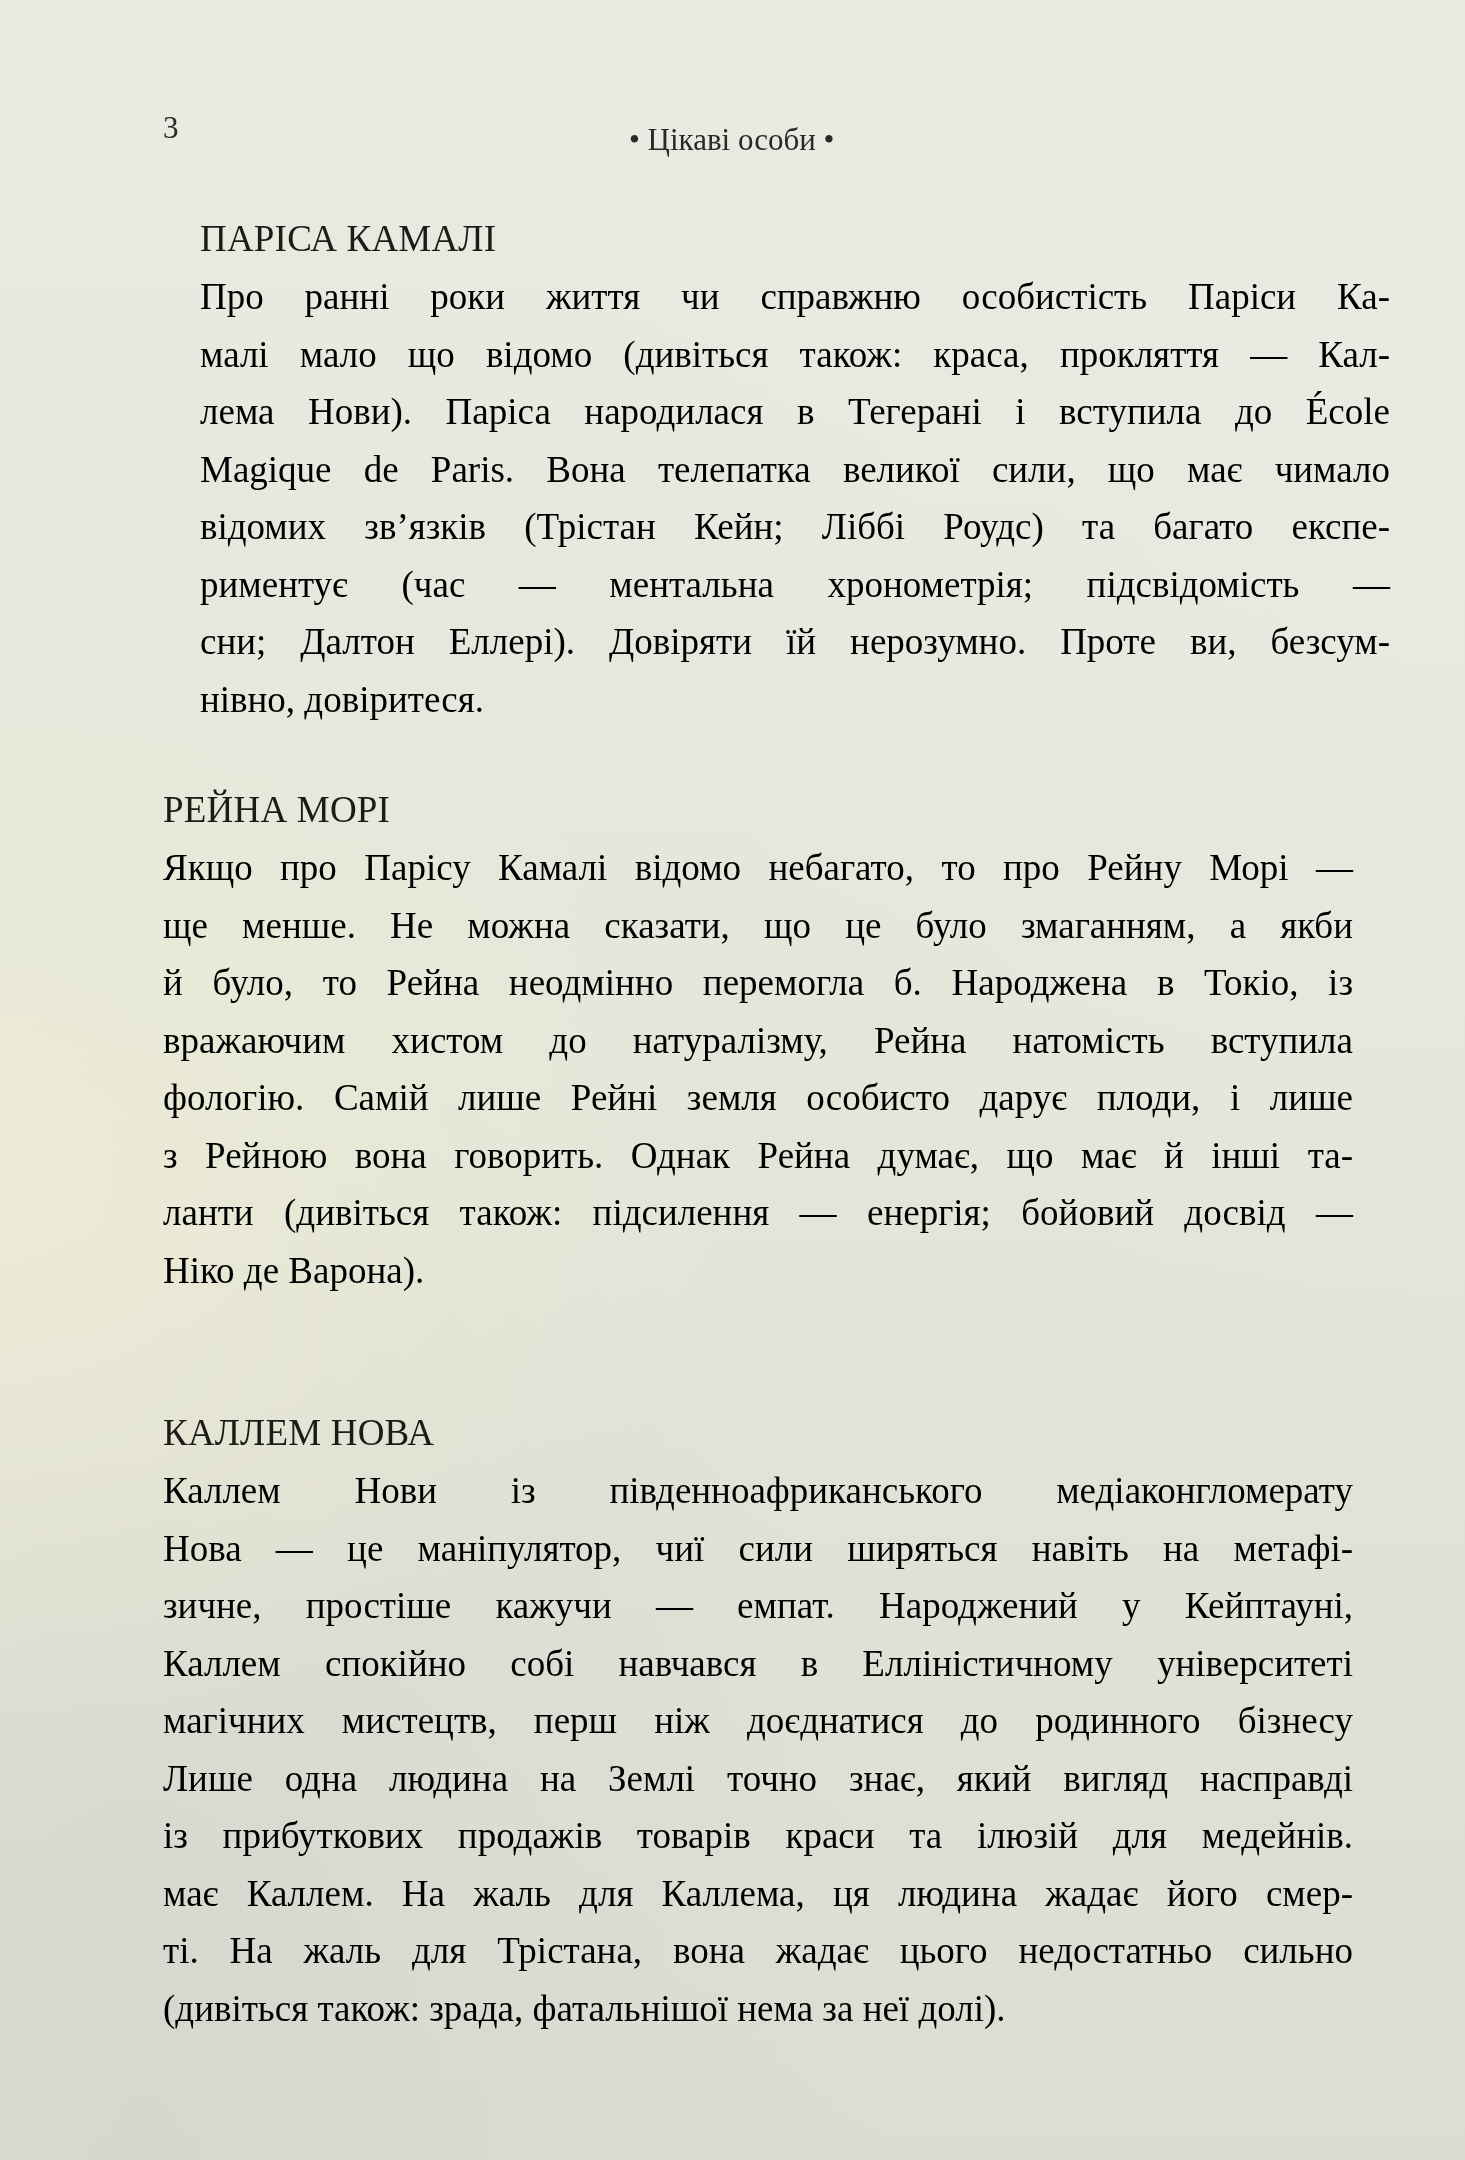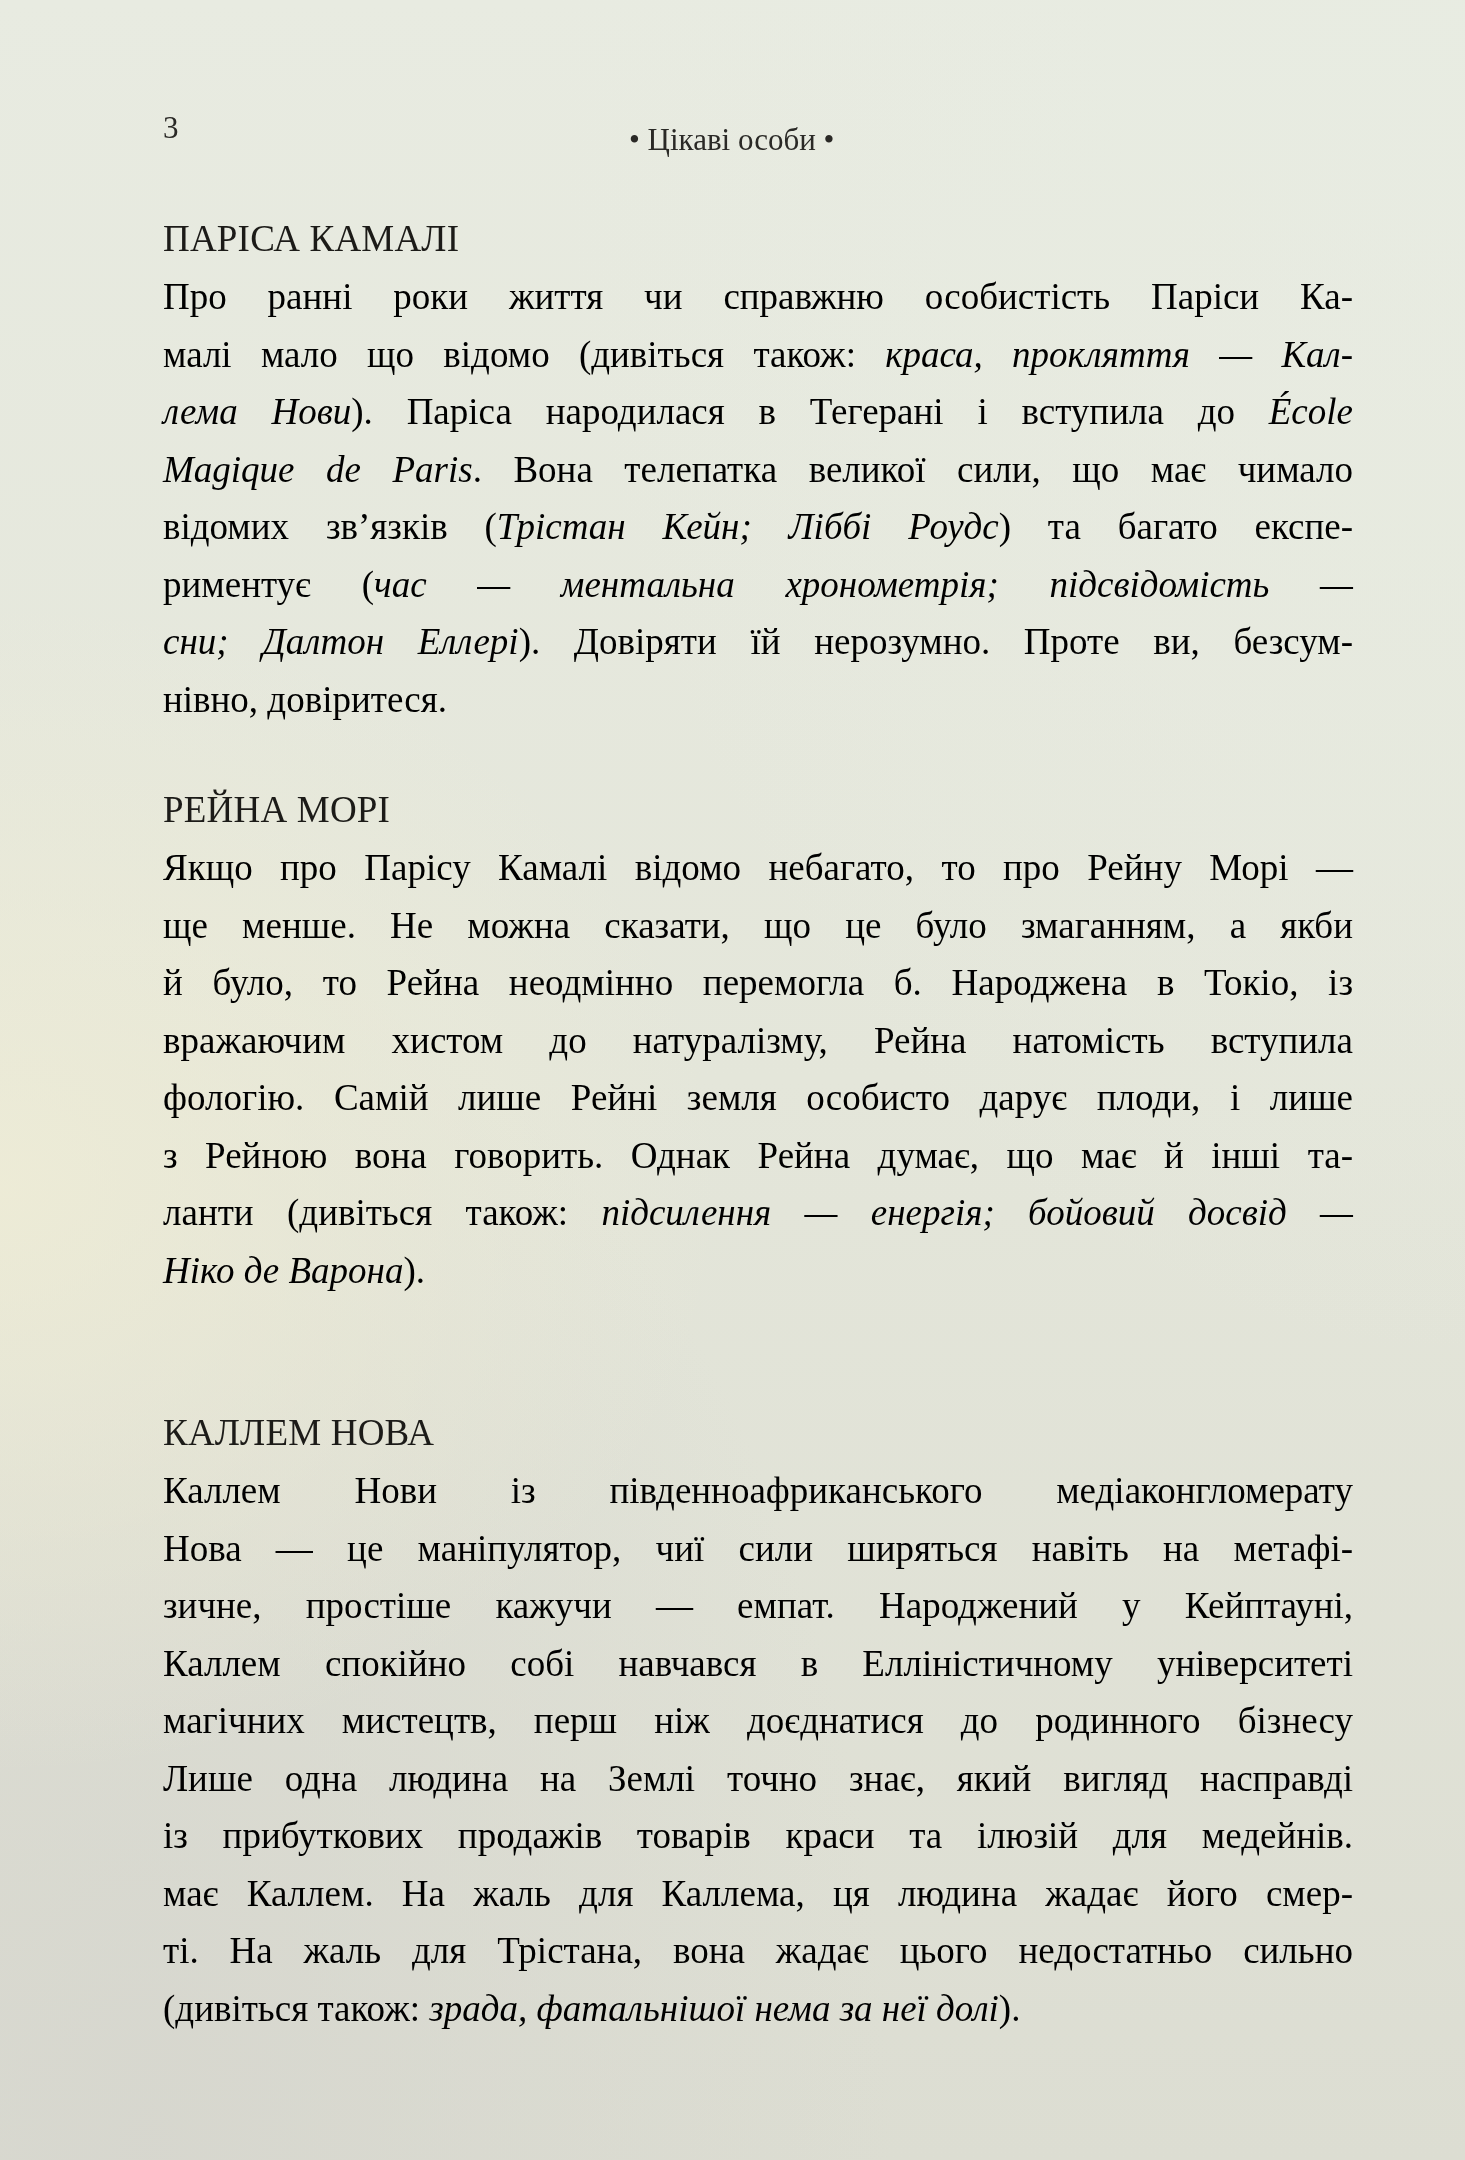--- a/index.html
+++ b/index.html
@@ -69,34 +69,33 @@
       display: block;
       height: 57.5px;
       white-space: nowrap;
       text-align: justify;
       text-align-last: justify;
     }
     .line.last {
       text-align-last: left;
     }
     .it {
-      font-style: italic;
     }
   </style>
 </head>
 <body>
 
 <div class="page">
 
   <div class="running-head">
     <span class="page-number">3</span>
     <span class="section-title">• Цікаві особи •</span>
   </div>
 
-  <section class="entry" style="top:210px;">
+  <section class="entry" style="top:210px;margin-left:37px;">
     <div class="entry-heading">ПАРІСА КАМАЛІ</div>
     <div class="entry-body">
         <span class="line"><span>Про ранні роки життя чи справжню особистість Паріси Ка-</span></span>
         <span class="line"><span>малі мало що відомо (дивіться також: </span><span class="it">краса, прокляття — Кал-</span></span>
         <span class="line"><span class="it">лема Нови</span><span>). Паріса народилася в Тегерані і вступила до </span><span class="it">École</span></span>
         <span class="line"><span class="it">Magique de Paris</span><span>. Вона телепатка великої сили, що має чимало</span></span>
         <span class="line"><span>відомих зв’язків (</span><span class="it">Трістан Кейн; Ліббі Роудс</span><span>) та багато експе-</span></span>
         <span class="line"><span>риментує (</span><span class="it">час — ментальна хронометрія; підсвідомість —</span></span>
         <span class="line"><span class="it">сни; Далтон Еллері</span><span>). Довіряти їй нерозумно. Проте ви, безсум-</span></span>
         <span class="line last"><span>нівно, довіритеся.</span></span>

